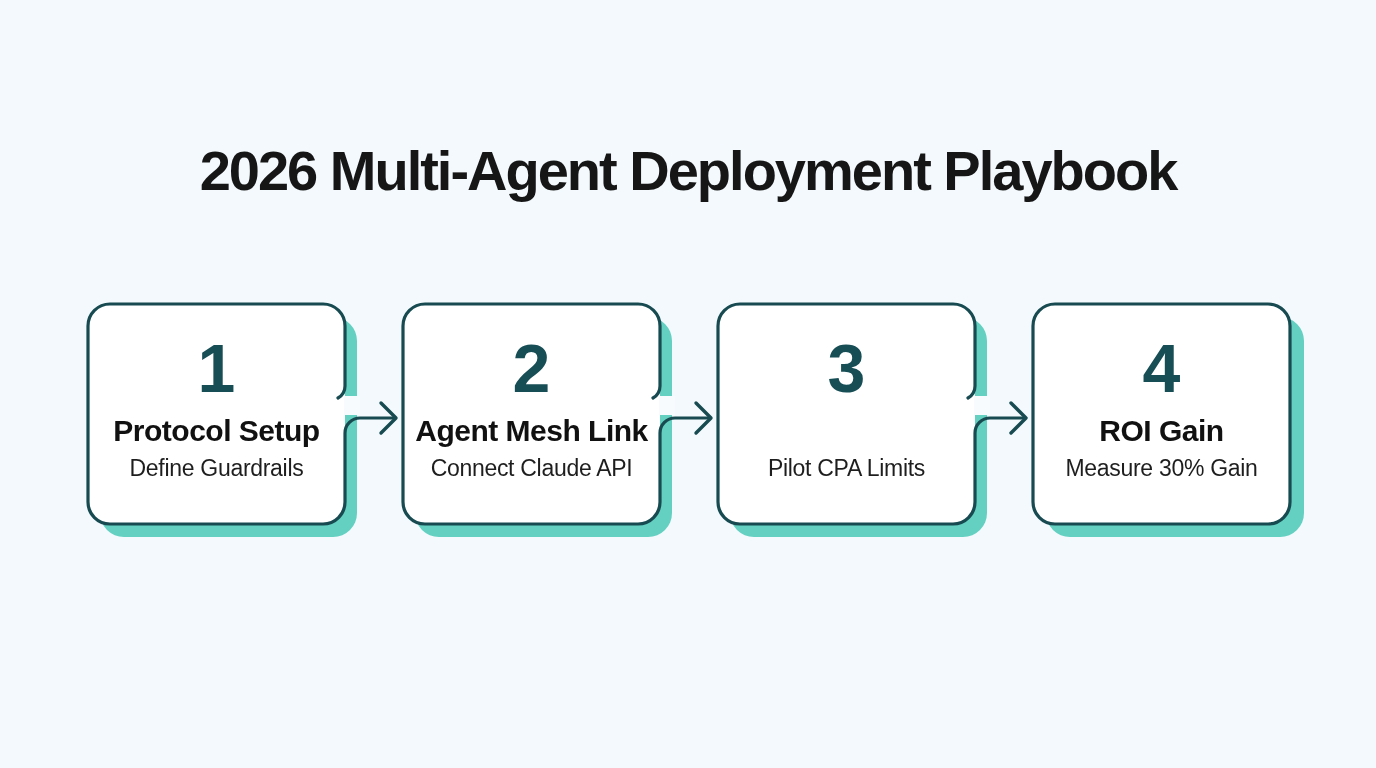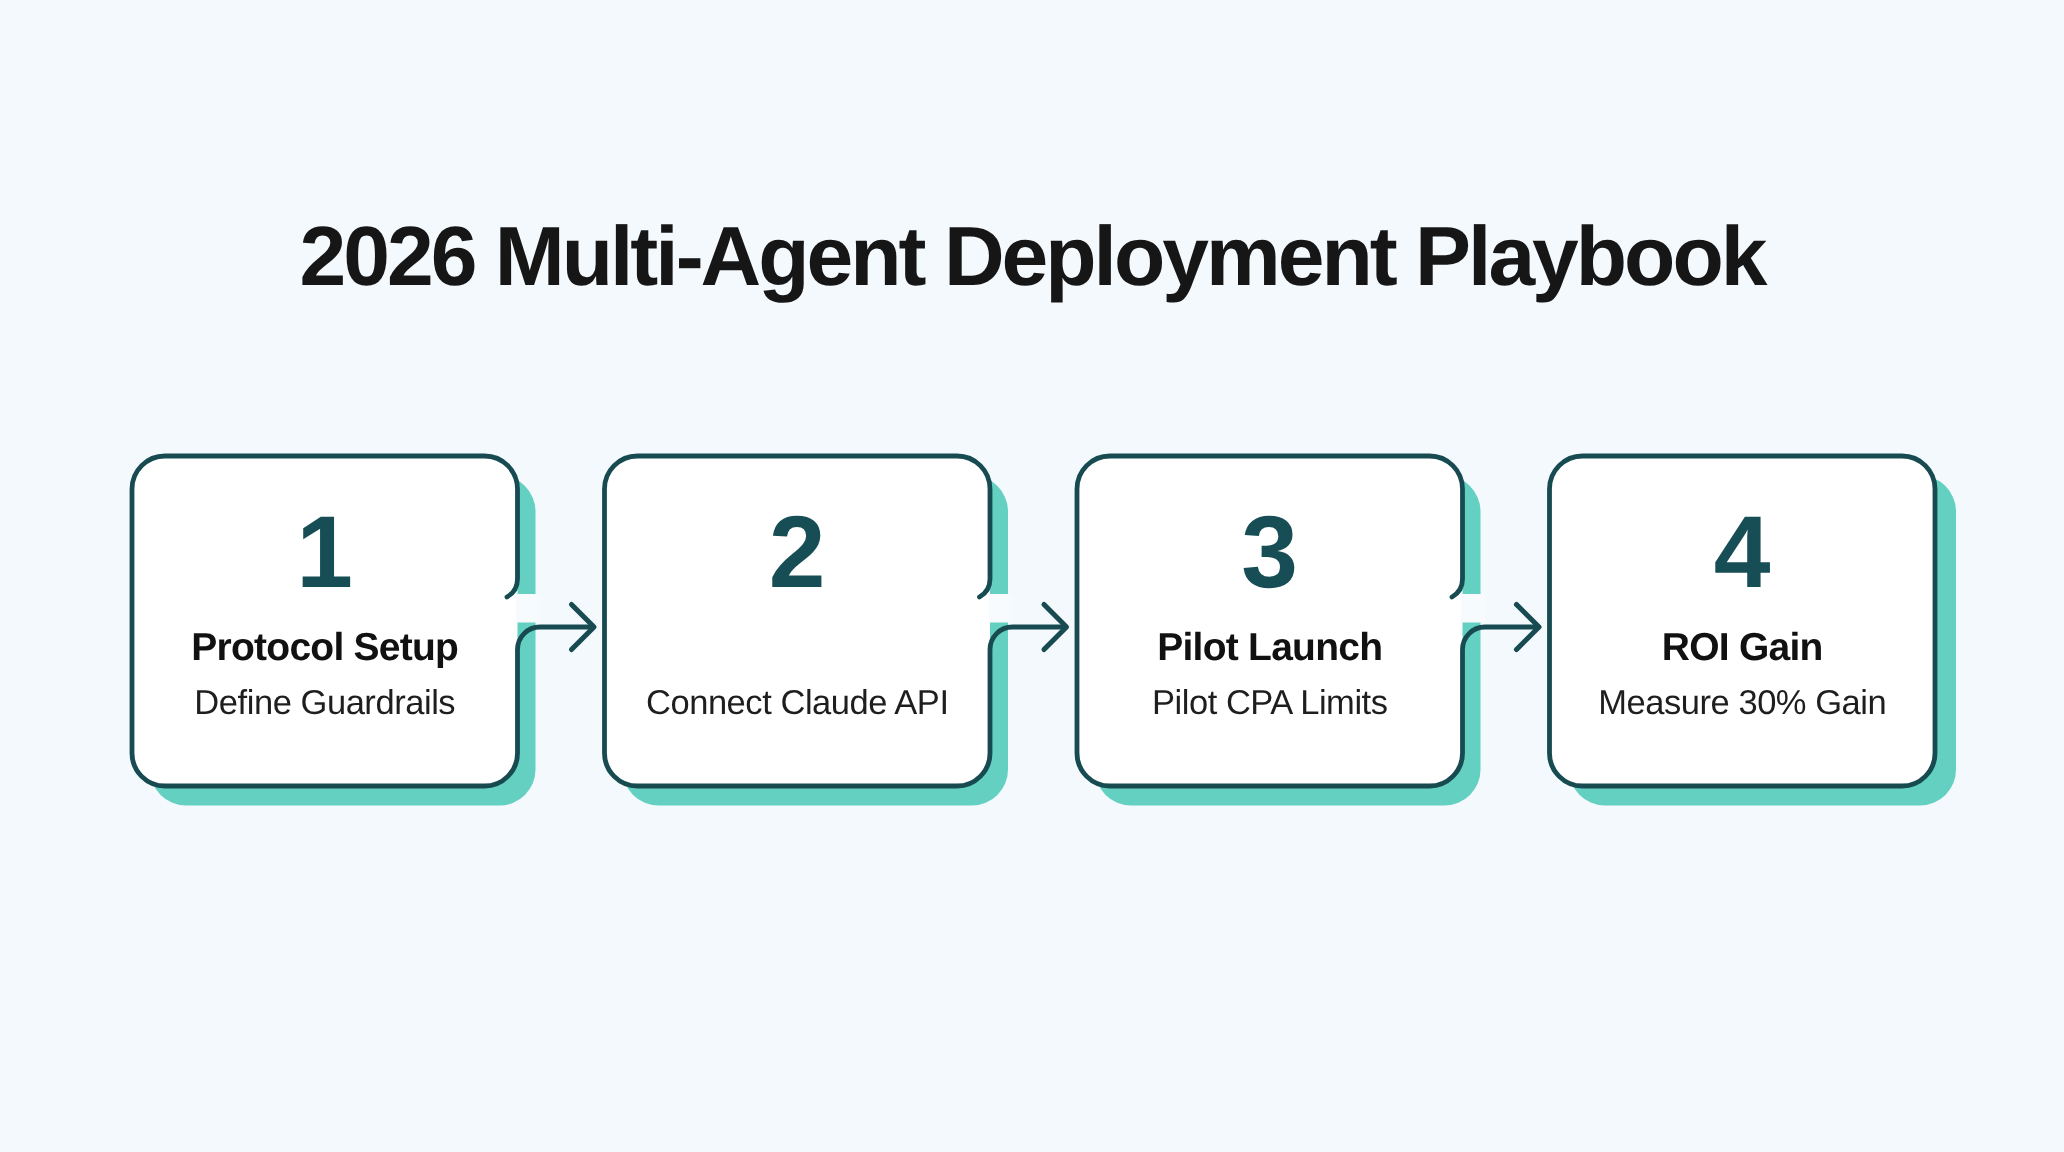--- a/index.html
+++ b/index.html
@@ -68,21 +68,21 @@
     font-size:68px;
     font-weight:700;
     line-height:68px;
     color:var(--number);
   }
   .step-title{
     position:absolute;
     top:113px;left:0;
     width:257px;
     text-align:center;
-    font-size:26px;
+    font-size:30px;
     font-weight:700;
     letter-spacing:-0.5px;
     line-height:28px;
     color:#111111;
   }
   .step-subtitle{
     position:absolute;
     top:151px;left:0;
     width:257px;
     text-align:center;
@@ -115,33 +115,33 @@
 
   <div class="step s2">
     <svg width="320" height="240" viewBox="0 0 320 240">
       <rect class="shadow" x="12" y="13" width="257" height="220" rx="24"></rect>
       <rect class="cardfill" x="0" y="0" width="257" height="220" rx="22"></rect>
       <rect class="gap-patch" x="256" y="92" width="16" height="19"></rect>
       <path class="outline" d="M 250,94 Q 257,90 257,82 L 257,22 A 22,22 0 0 0 235,0 L 22,0 A 22,22 0 0 0 0,22 L 0,198 A 22,22 0 0 0 22,220 L 235,220 A 22,22 0 0 0 257,198 L 257,129 A 15,15 0 0 1 272,114 L 306,114"></path>
       <path class="arrowhead" d="M 293,99 L 308,114 L 293,129"></path>
     </svg>
     <div class="step-number">2</div>
+    <div class="step-title">Agent Mesh Link</div>
     <div class="step-subtitle">Connect Claude API</div>
   </div>
 
   <div class="step s3">
     <svg width="320" height="240" viewBox="0 0 320 240">
       <rect class="shadow" x="12" y="13" width="257" height="220" rx="24"></rect>
       <rect class="cardfill" x="0" y="0" width="257" height="220" rx="22"></rect>
       <rect class="gap-patch" x="256" y="92" width="16" height="19"></rect>
       <path class="outline" d="M 250,94 Q 257,90 257,82 L 257,22 A 22,22 0 0 0 235,0 L 22,0 A 22,22 0 0 0 0,22 L 0,198 A 22,22 0 0 0 22,220 L 235,220 A 22,22 0 0 0 257,198 L 257,129 A 15,15 0 0 1 272,114 L 306,114"></path>
       <path class="arrowhead" d="M 293,99 L 308,114 L 293,129"></path>
     </svg>
     <div class="step-number">3</div>
-    <div class="step-title">Pilot Launch</div>
     <div class="step-subtitle">Pilot CPA Limits</div>
   </div>
 
   <div class="step s4">
     <svg width="320" height="240" viewBox="0 0 320 240">
       <rect class="shadow" x="13" y="13" width="258" height="220" rx="24"></rect>
       <rect class="cardfill" x="0" y="0" width="257" height="220" rx="22"></rect>
       <rect class="outline" x="0" y="0" width="257" height="220" rx="22"></rect>
     </svg>
     <div class="step-number">4</div>

